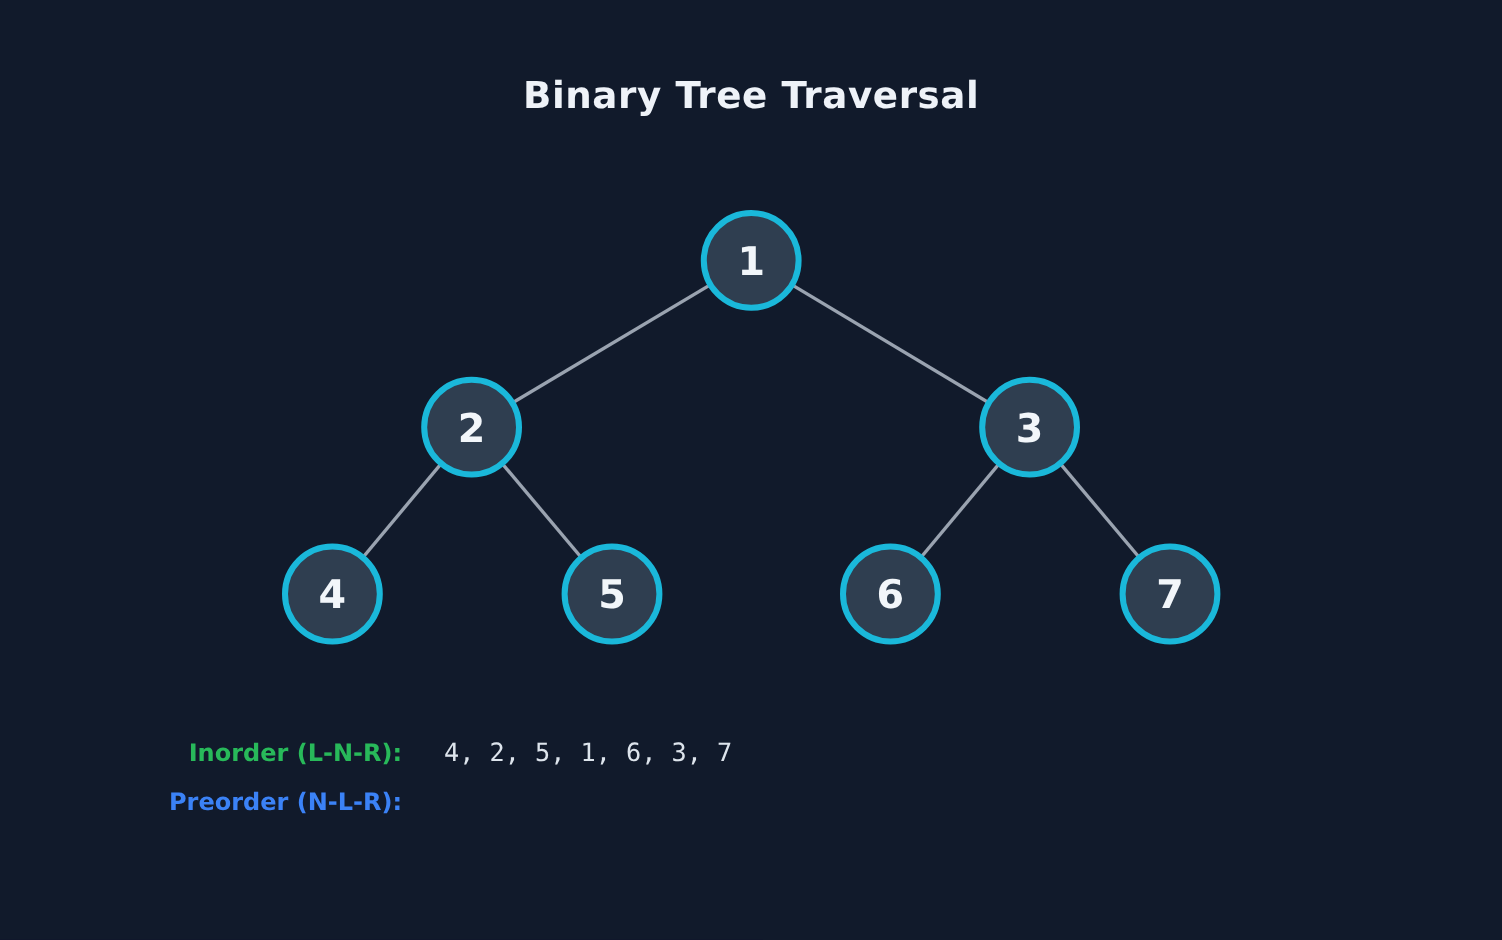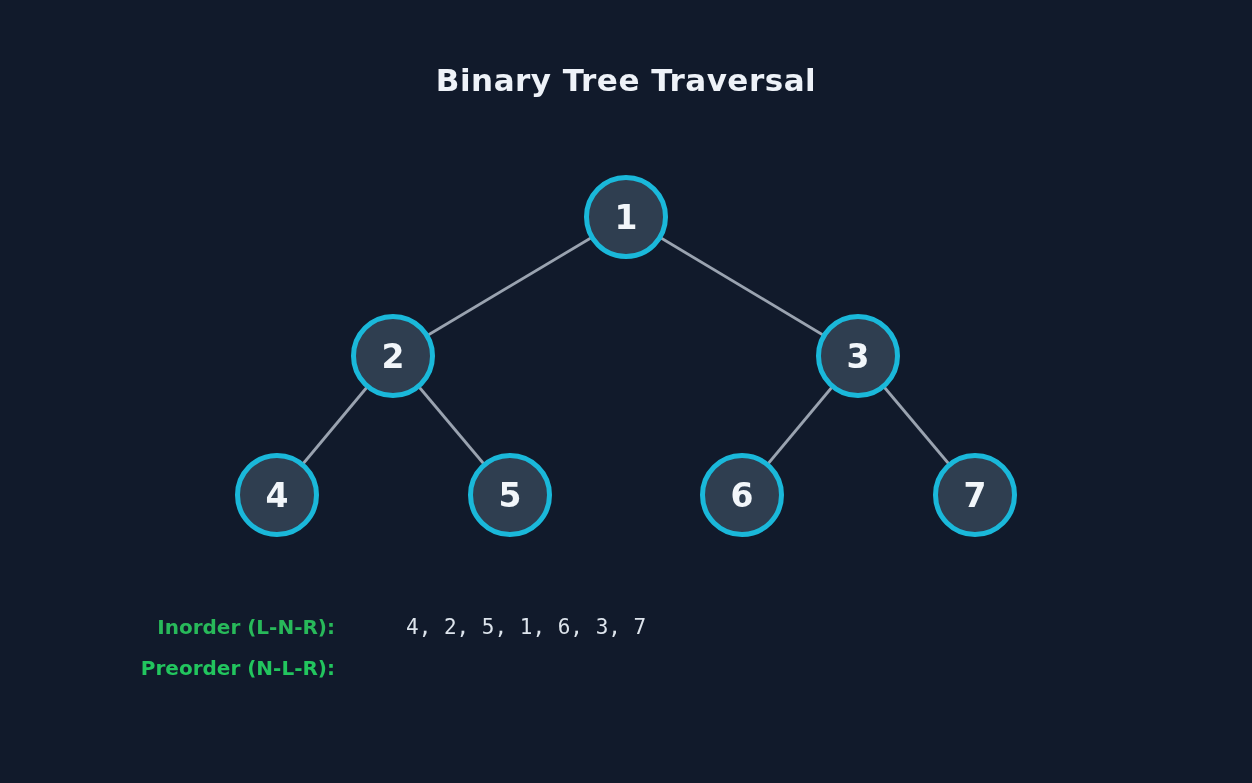--- a/index.html
+++ b/index.html
@@ -45,21 +45,20 @@
   }
   .traversals {
     position: absolute;
     left: 0;
     top: 606px;
   }
   .trow {
     display: flex;
     align-items: center;
     height: 41px;
-    gap: 36px;
   }
   .tlabel {
     width: 335px;
     text-align: right;
     font-weight: bold;
     font-size: 20px;
     white-space: nowrap;
   }
   .tvalues {
     margin-left: 35px;
@@ -92,17 +91,17 @@
   <div class="node" style="left: 510px; top: 495px;">5</div>
   <div class="node" style="left: 742px; top: 495px;">6</div>
   <div class="node" style="left: 975px; top: 495px;">7</div>
 
   <div class="traversals">
     <div class="trow">
       <span class="tlabel" style="color: rgb(40, 185, 90);">Inorder (L-N-R):</span>
       <span class="tvalues">4, 2, 5, 1, 6, 3, 7</span>
     </div>
     <div class="trow">
-      <span class="tlabel" style="color: #22c55e;">Preorder (N-L-R):</span>
+      <span class="tlabel" style="color: #3b82f6;">Preorder (N-L-R):</span>
     </div>
   </div>
 
 </div>
 
 </body></html>

